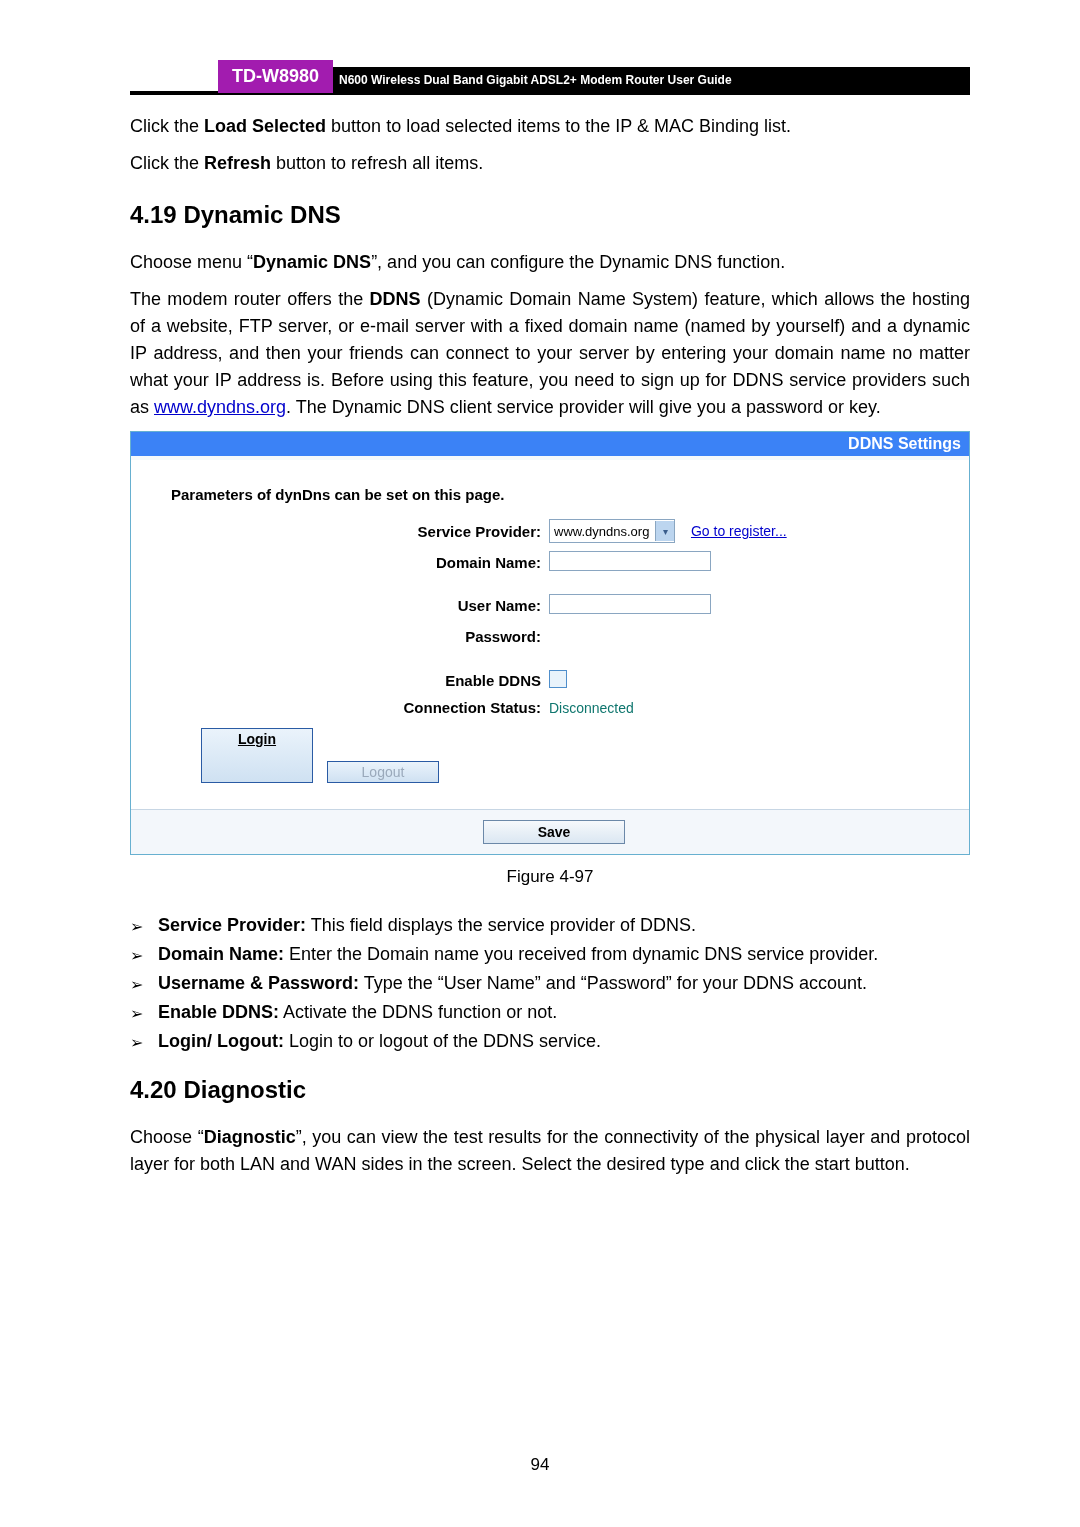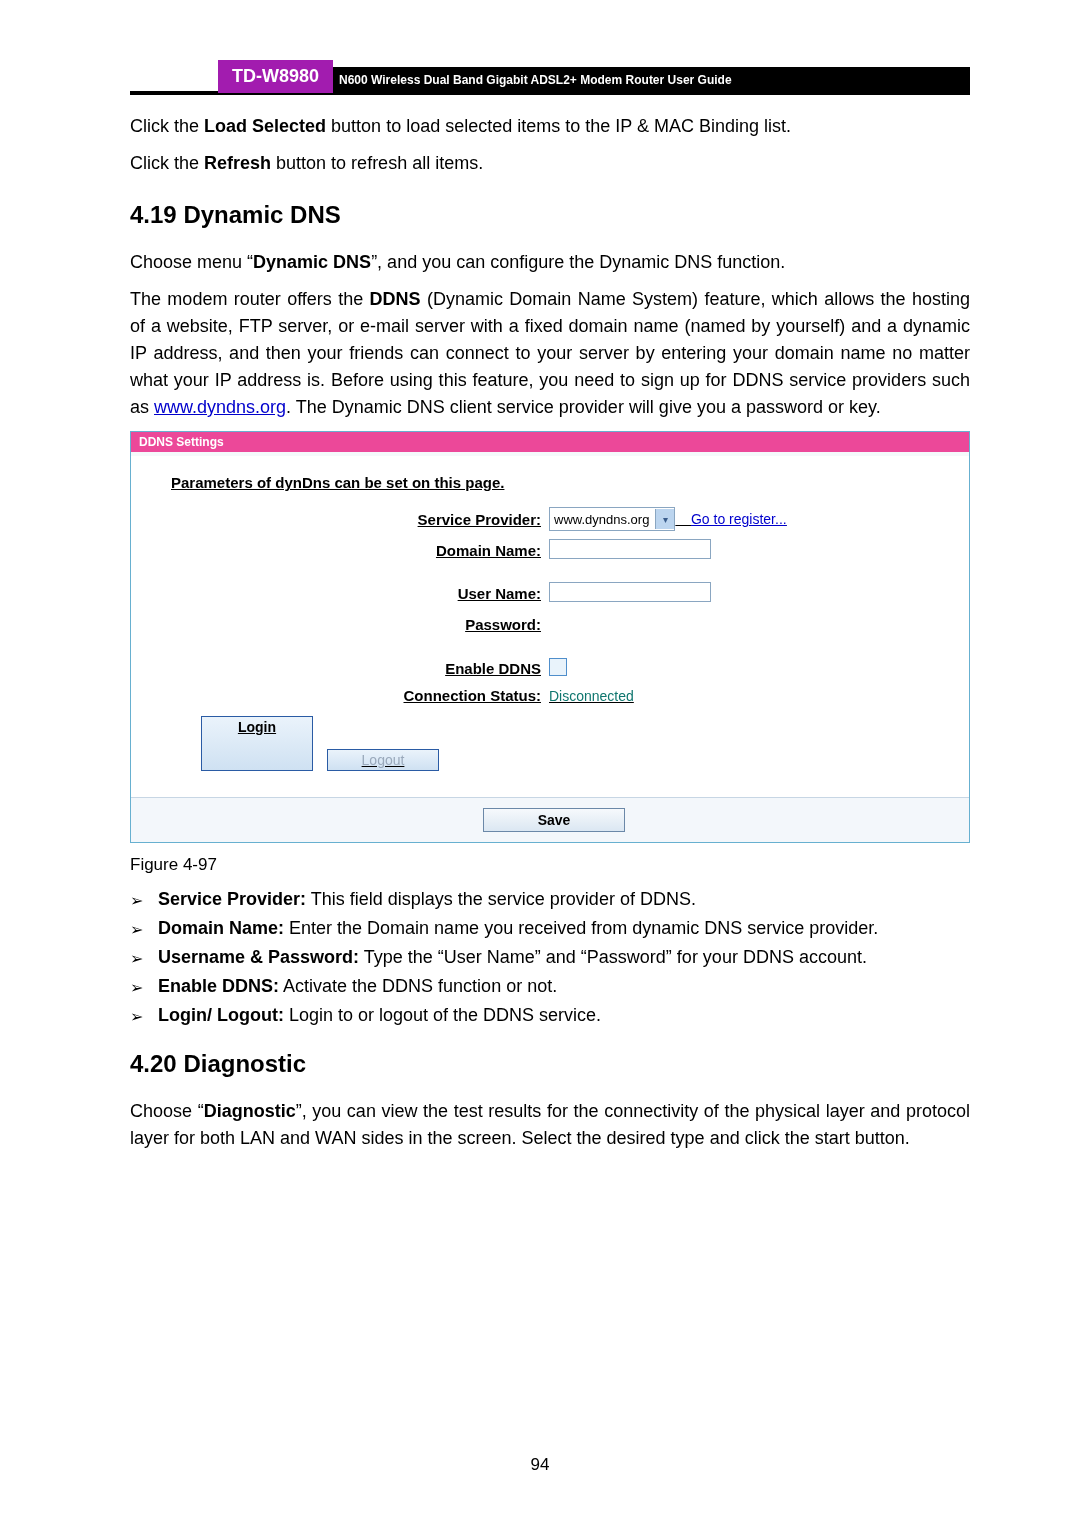--- a/index.html
+++ b/index.html
@@ -54,30 +54,30 @@
   }
   .justify { text-align: justify; }
   a.lnk { color: #0000cc; text-decoration: underline; }
   
   .ddnswrap {
     border: 1px solid #67b0d0;
     margin-top: 10px;
     font-size: 14px;
   }
   .ddnstitle {
-    background: #ec4899;
+    background: #3b82f6;
     color: #fff;
     font-weight: bold;
     padding: 3px 8px;
-    font-size: 12px;
+    font-size: 16px;
+    text-align: right;
   }
   .ddnsbody {
-    padding: 10px 12px 6px 40px;
+    padding: 18px 12px 6px 40px;
     border-top: 4px solid #f5f9fb;
-    text-decoration: underline;
   }
   .formrow {
     display: flex;
     align-items: center;
     margin: 4px 0 8px 0;
   }
   .formrow .lab {
     width: 370px;
     text-align: right;
     font-weight: bold;
@@ -139,21 +139,21 @@
   .savebtn {
     display: inline-block;
     width: 140px;
     border: 1px solid #6b88a8;
     background: linear-gradient(#f6f9fc, #dbe7f2);
     padding: 3px 0;
     font-weight: bold;
     font-size: 14px;
     margin-left: 8px;
   }
-  .figc { font-size: 17px; margin: 12px 0 14px 0; }
+  .figc { text-align: center; font-size: 17px; margin: 12px 0 28px 0; }
   ul.bullets { list-style: none; padding: 0; margin: 0 0 10px 0; }
   ul.bullets li { display: flex; align-items: flex-start; margin: 8px 0; font-size: 18px; }
   ul.bullets li .arrow { width: 28px; flex:none; font-size:16px; padding-top:2px; }
   .pgnum {
     text-align: center;
     font-size: 17px;
     width: 1080px;
     position: absolute;
     left: 0;
     bottom: 52px;

